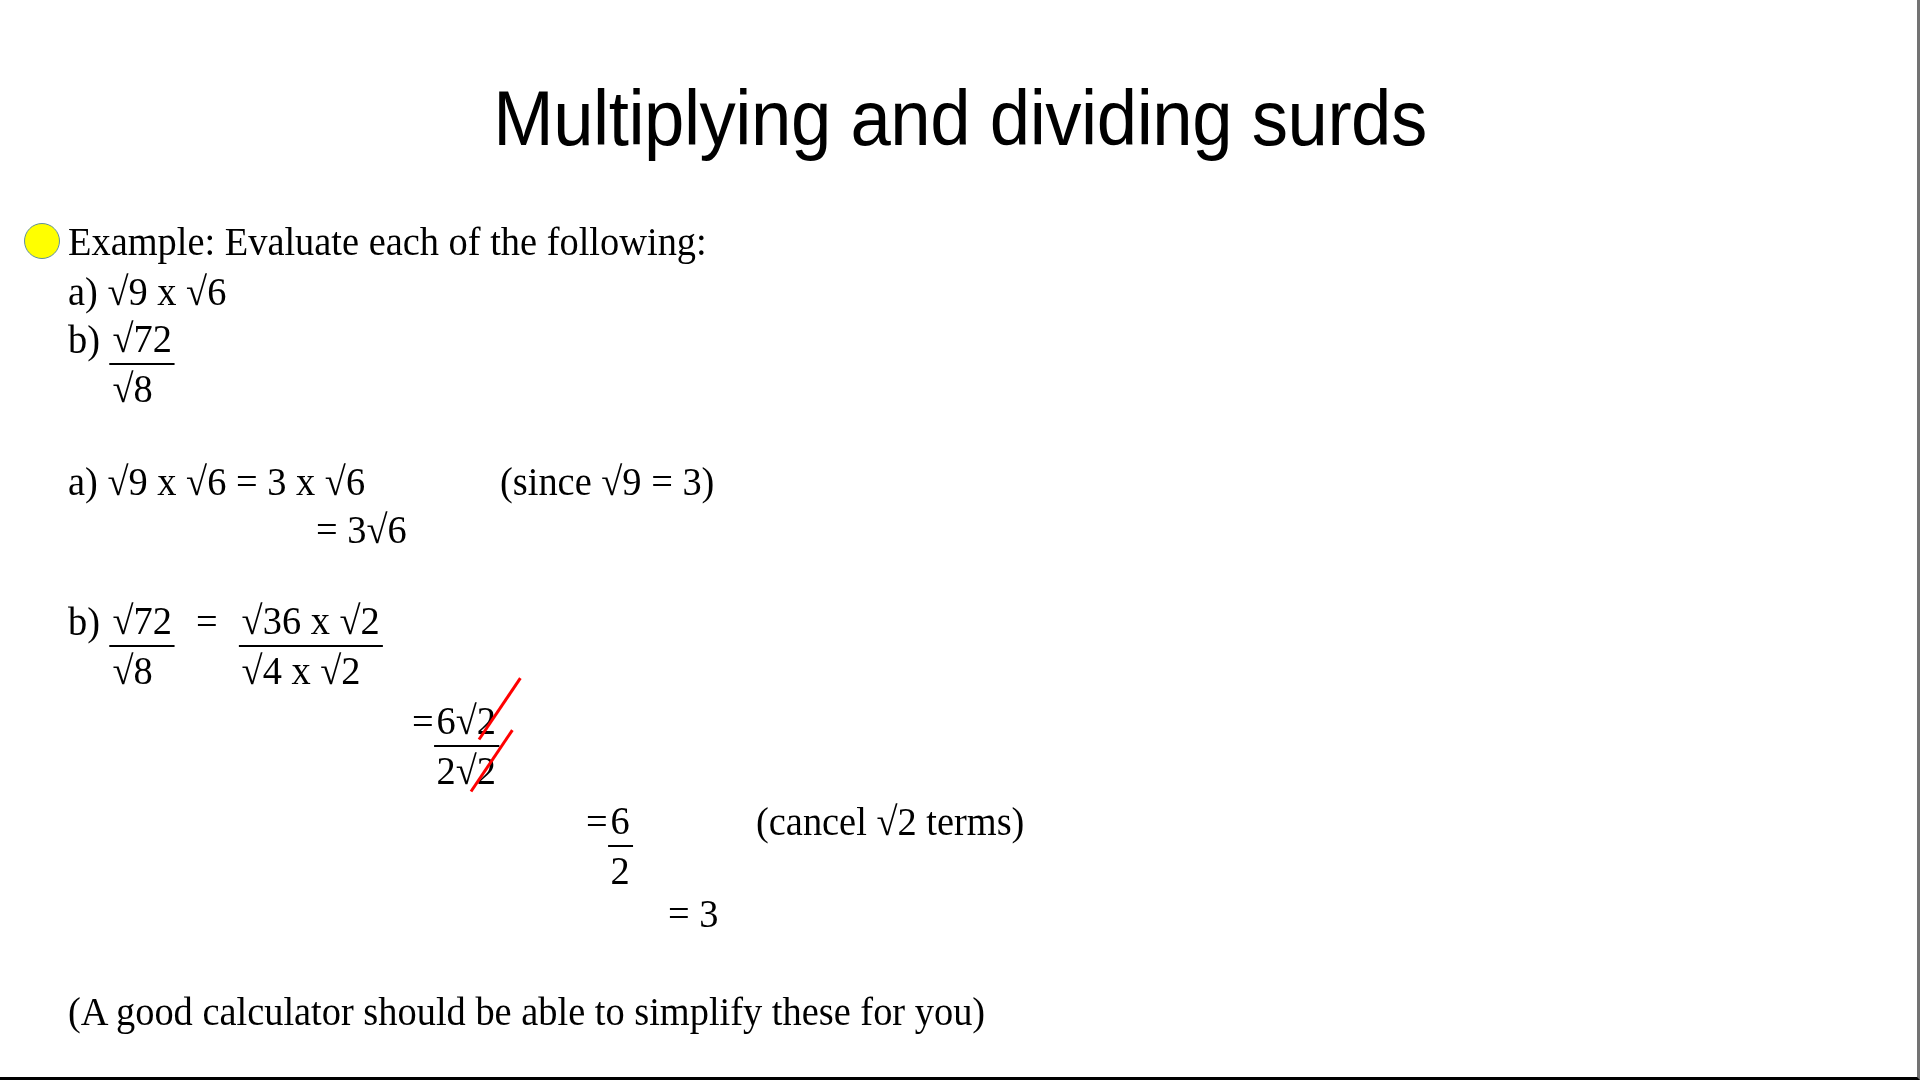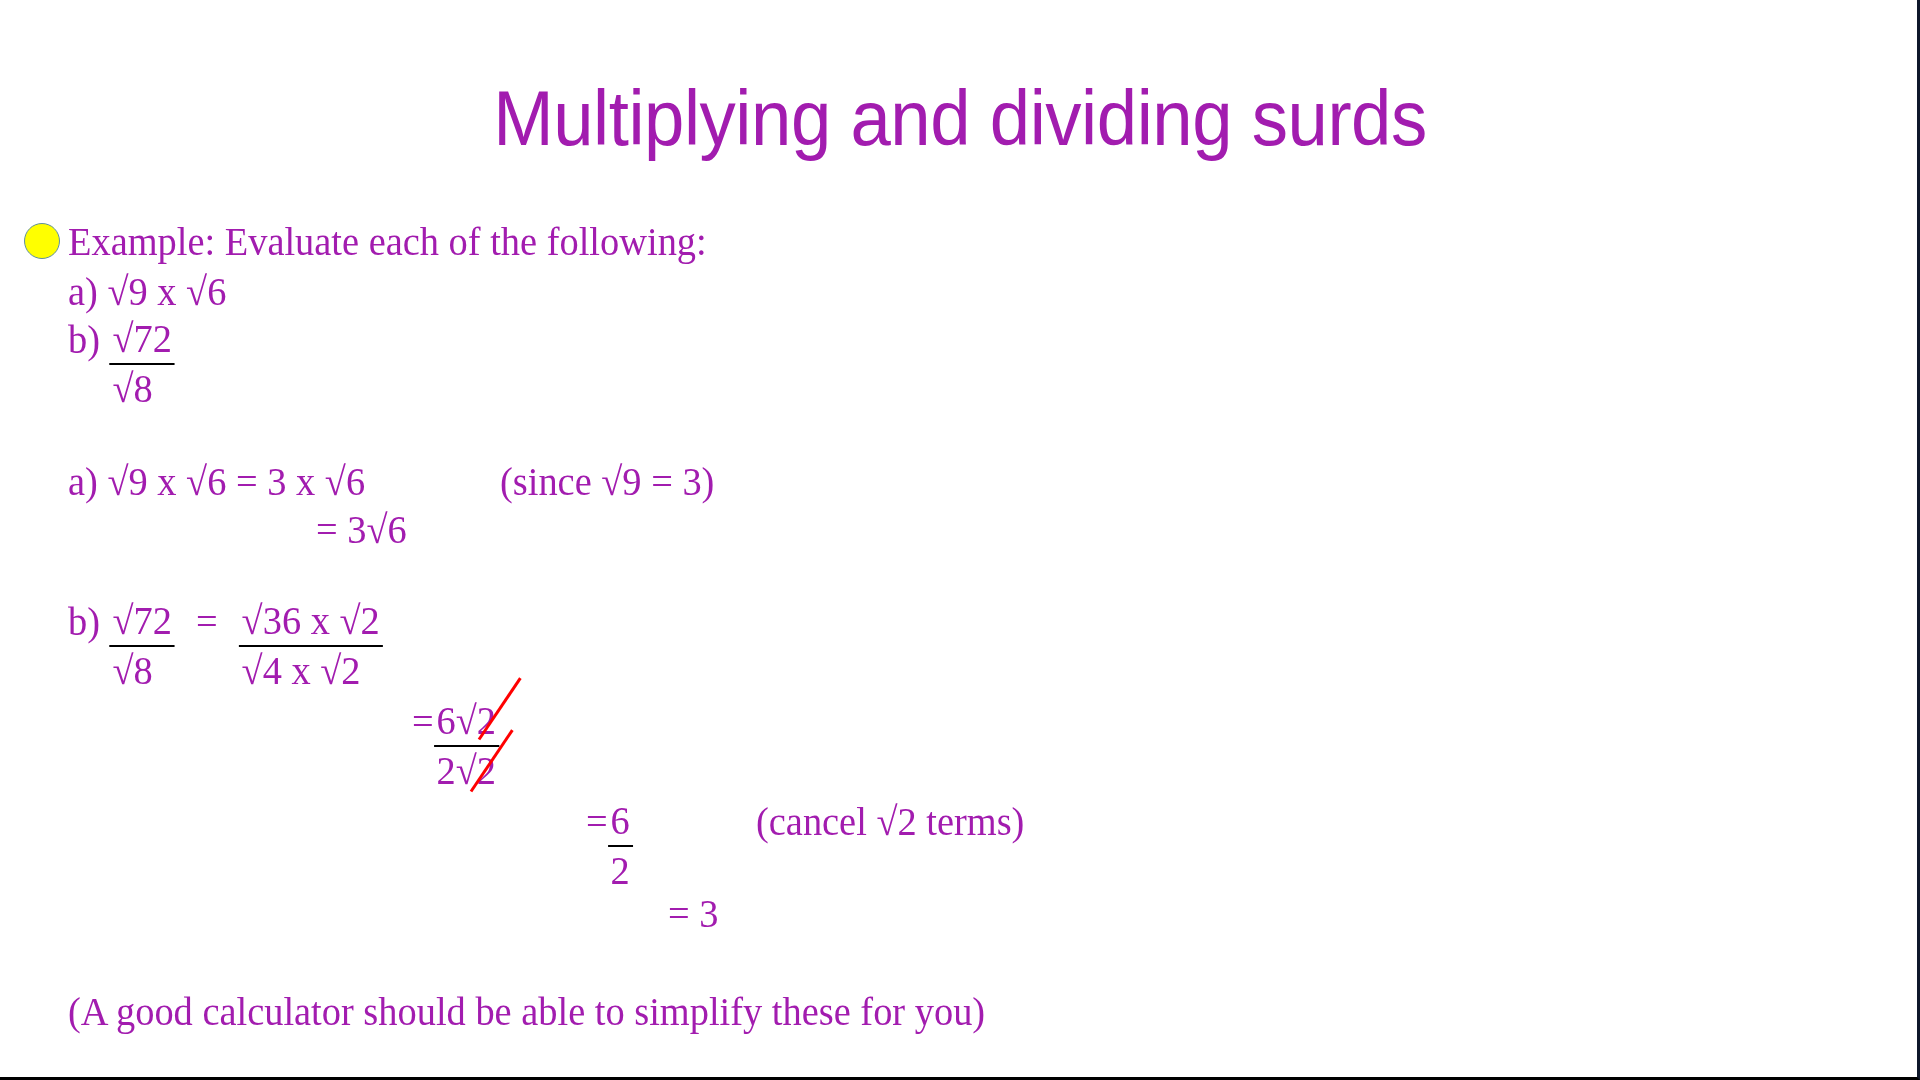--- a/index.html
+++ b/index.html
@@ -6,25 +6,25 @@
     margin: 0;
     padding: 0;
     background: #ffffff;
   }
   #slide {
     position: relative;
     width: 1920px;
     height: 1080px;
     background: #ffffff;
     overflow: hidden;
-    border-right: 3px solid #0f172a;
+    border-right: 3px solid #737373;
     border-bottom: 3px solid #000000;
     box-sizing: border-box;
     font-family: "Liberation Serif", "DejaVu Serif", serif;
-    color: #a21caf;
+    color: #000000;
   }
 
   
   #slide-title {
     position: absolute;
     left: 0;
     top: 72px;
     width: 1920px;
     text-align: center;
     font-family: "Liberation Sans", "DejaVu Sans", sans-serif;

